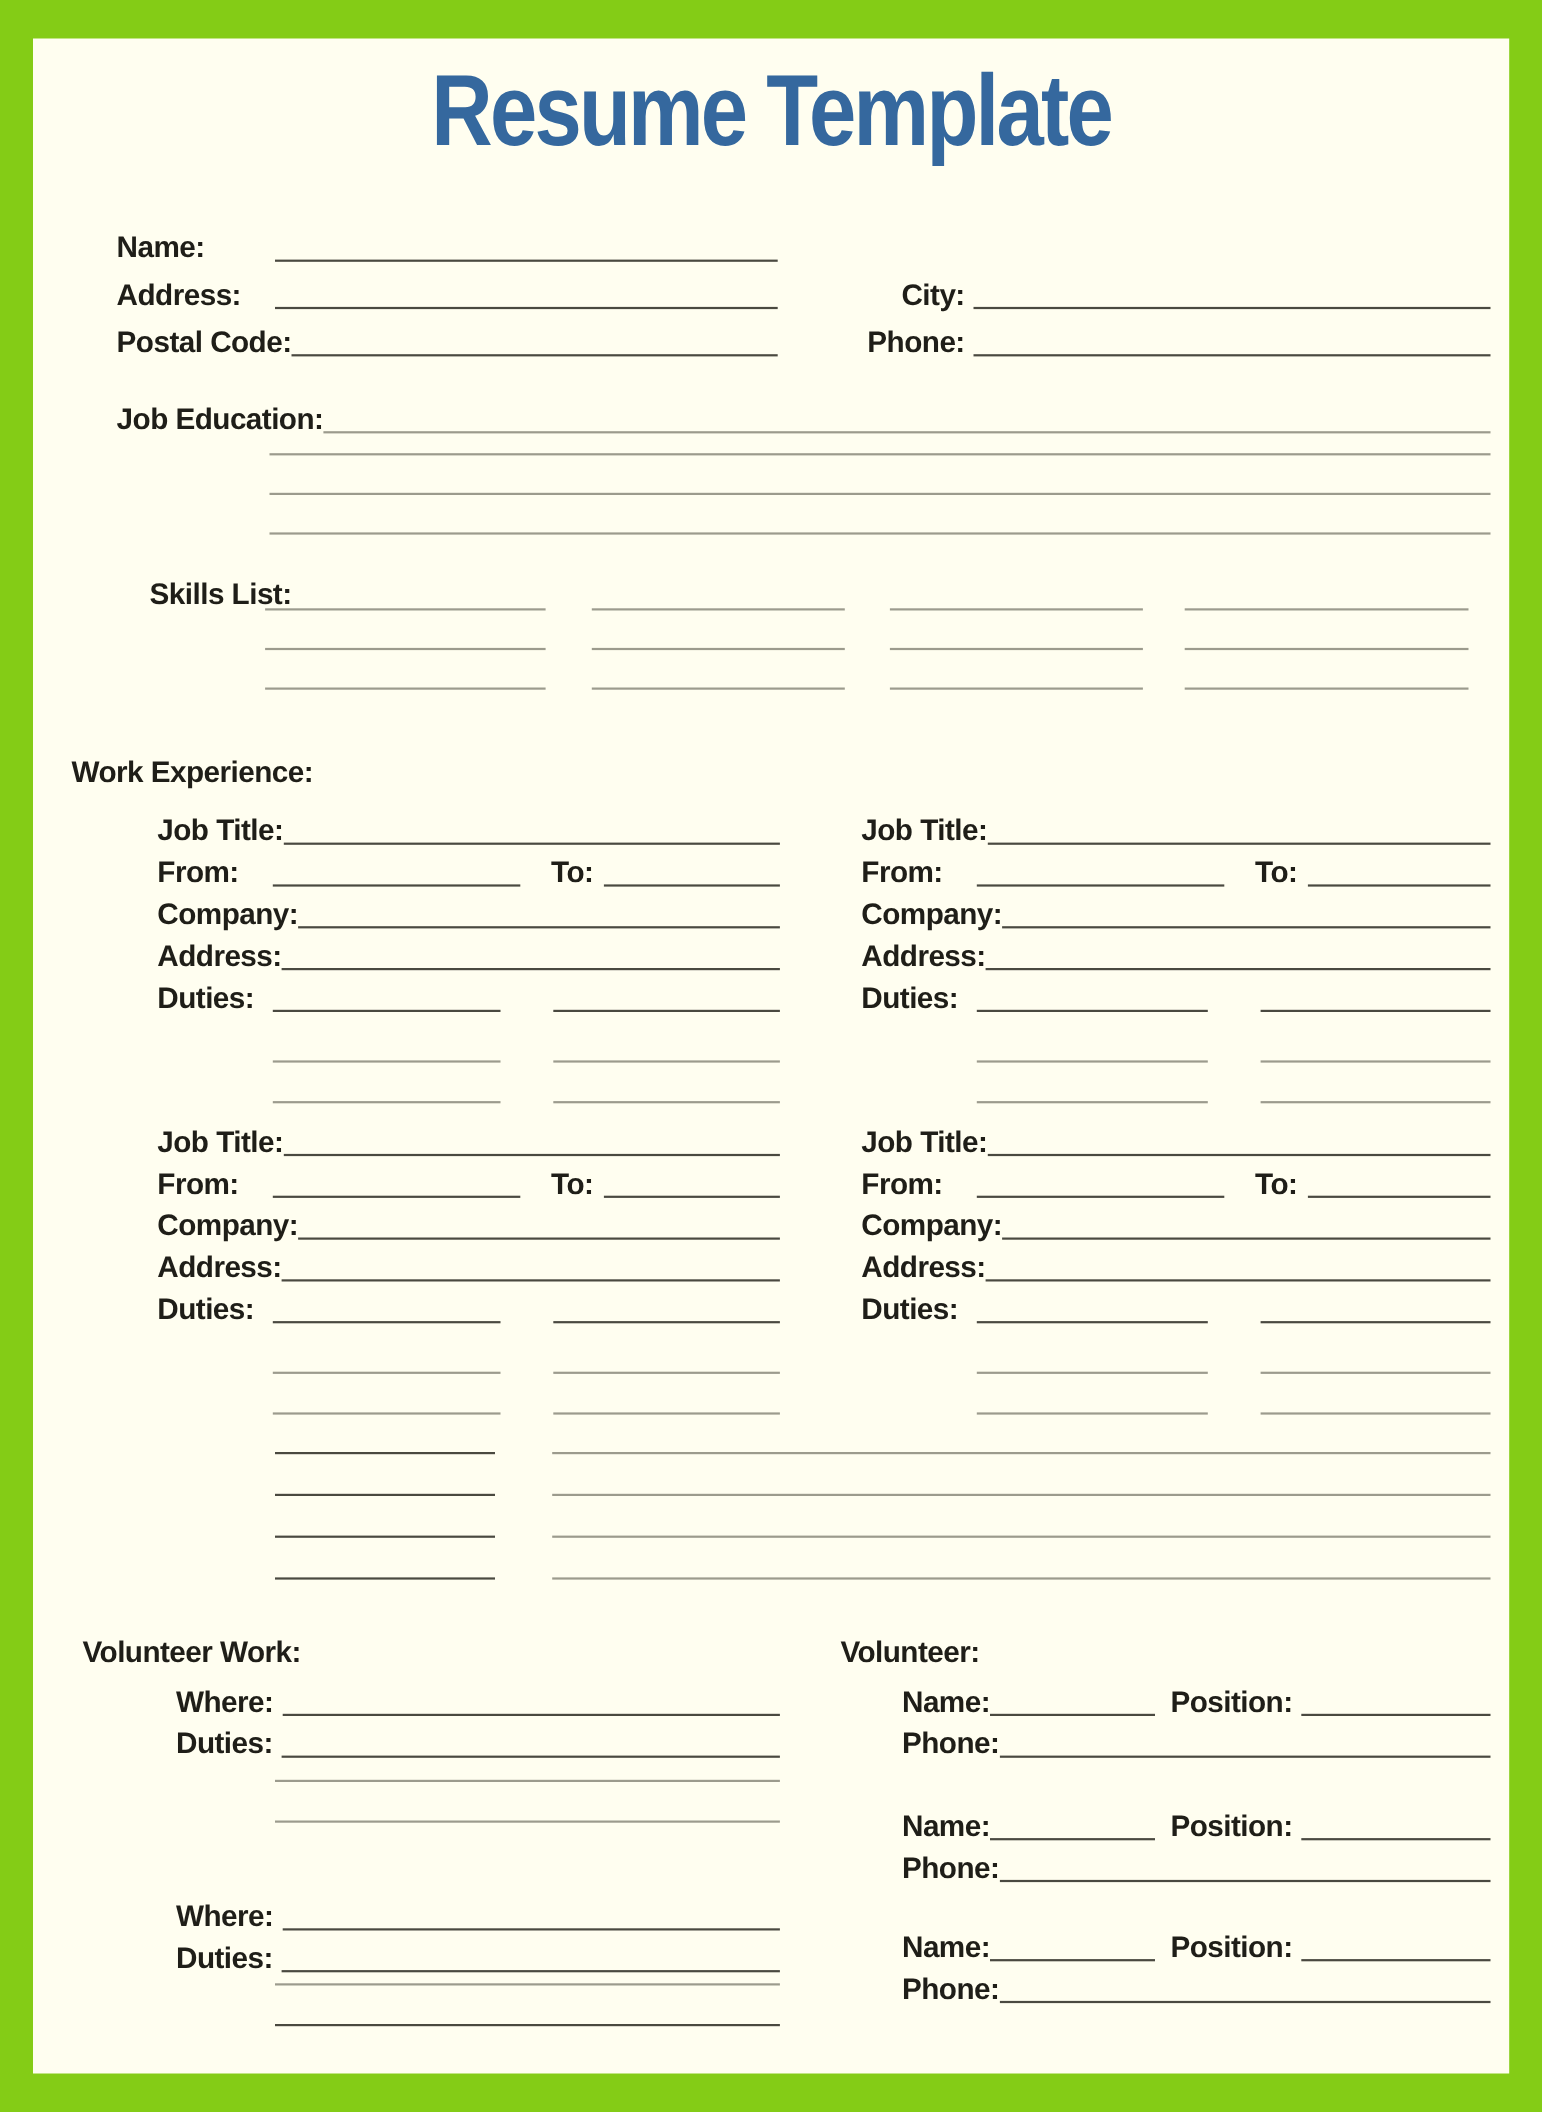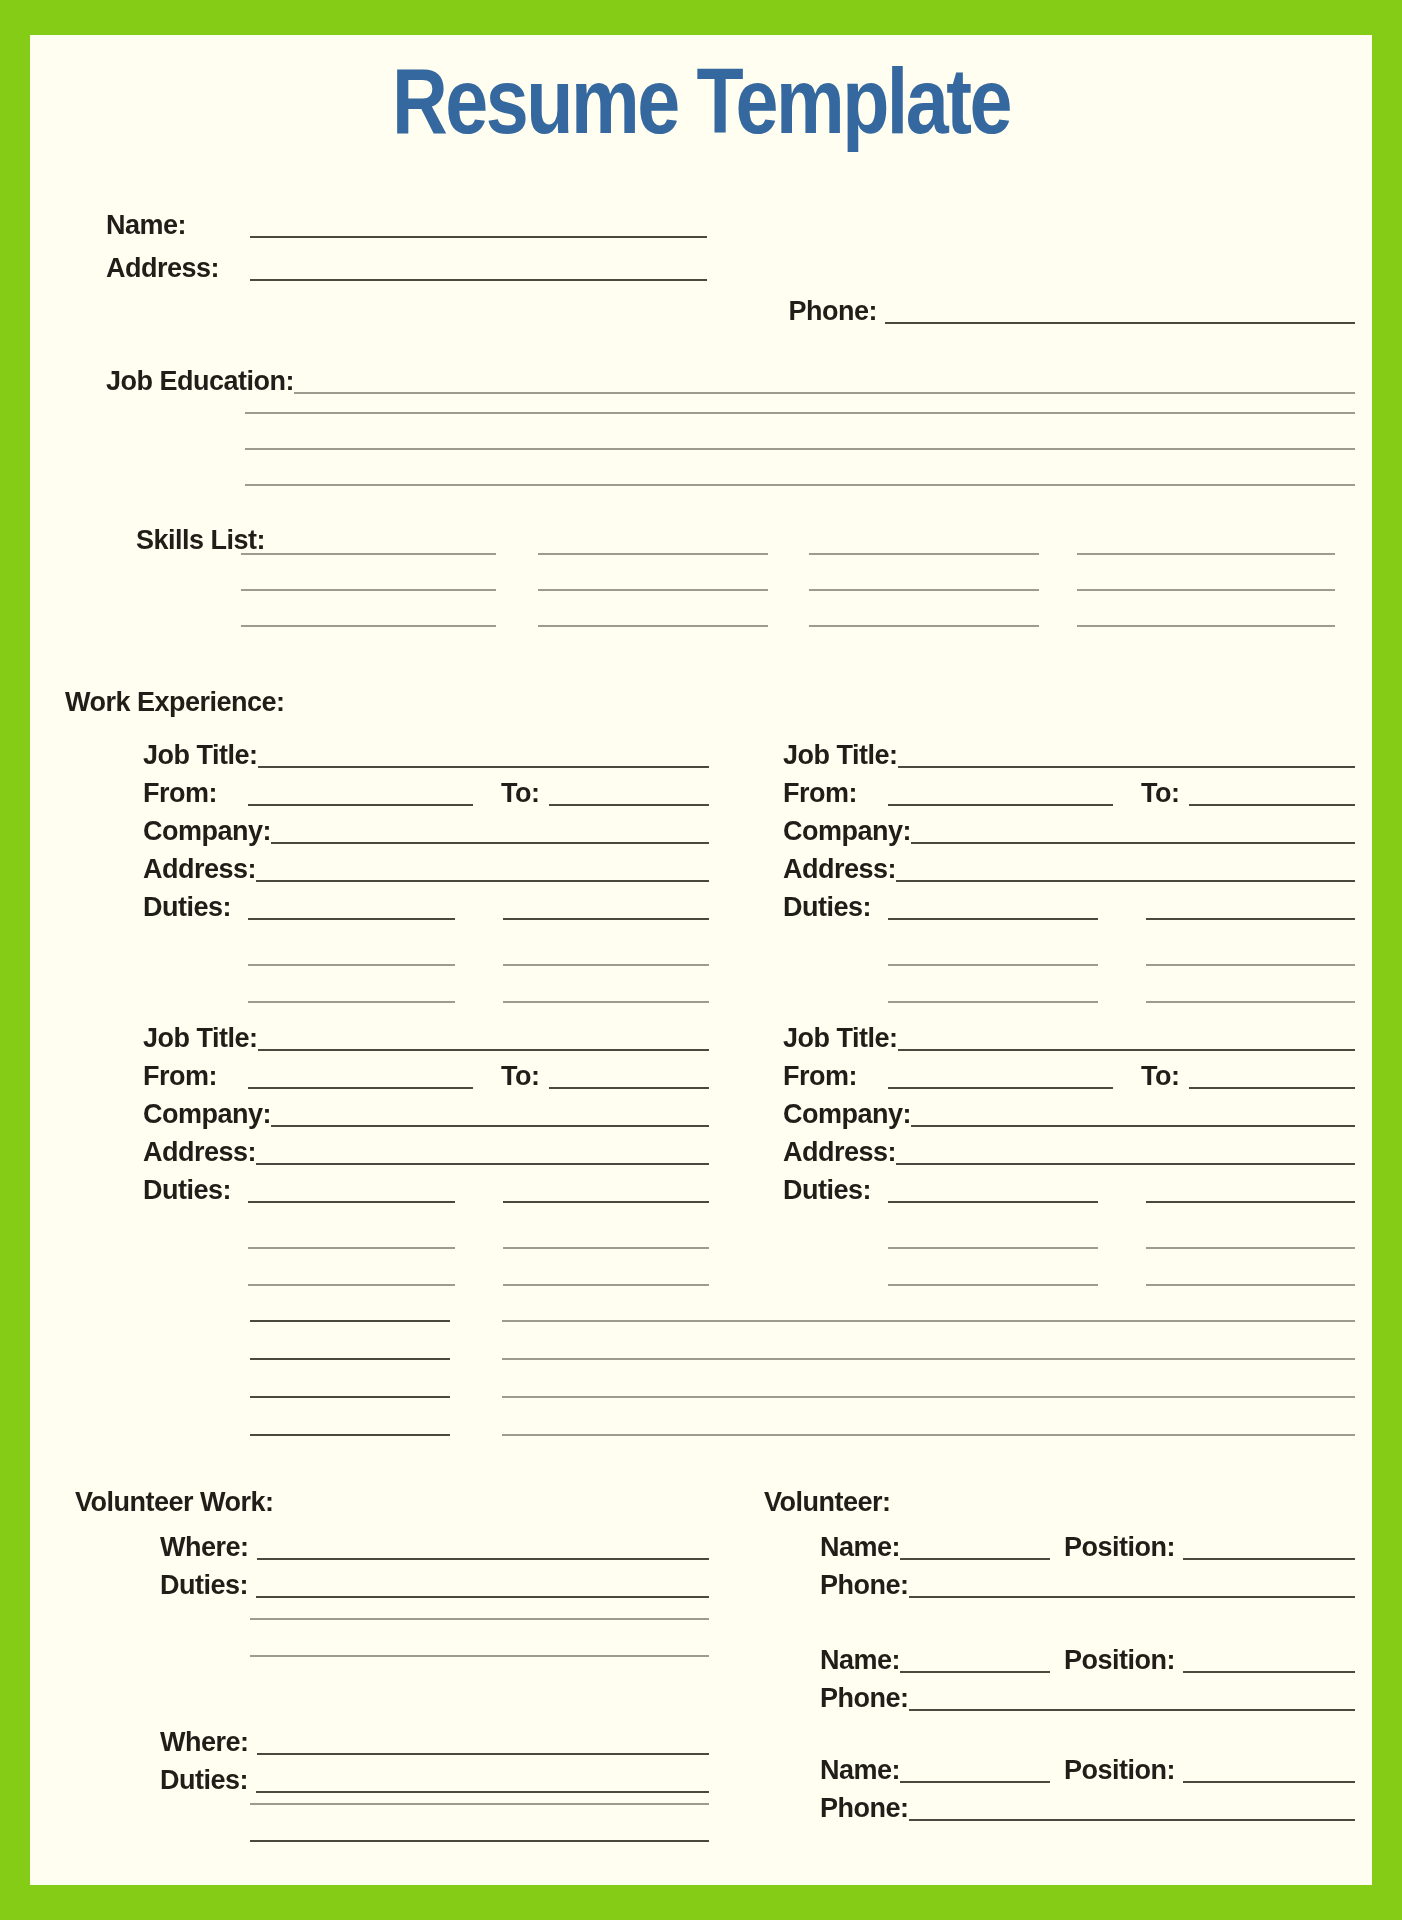--- a/index.html
+++ b/index.html
@@ -69,20 +69,28 @@
     <h1 class="title">Resume Template</h1>
 
     <div class="row" style="left:76px;top:170px;width:601px">
       <span class="lbl" style="min-width:144px">Name:</span>
       <i class="ln grow"></i>
     </div>
     <div class="row" style="left:76px;top:213px;width:601px">
       <span class="lbl" style="min-width:144px">Address:</span>
       <i class="ln grow"></i>
     </div>
+    <div class="row" style="left:76px;top:256px;width:601px">
+      <span class="lbl" style="min-width:144px">Postal Code:</span>
+      <i class="ln grow"></i>
+    </div>
+    <div class="row" style="left:735px;top:213px;width:590px">
+      <span class="lbl lbl-right" style="min-width:112px">City:</span>
+      <i class="ln grow" style="margin-left:8px"></i>
+    </div>
     <div class="row" style="left:735px;top:256px;width:590px">
       <span class="lbl lbl-right" style="min-width:112px">Phone:</span>
       <i class="ln grow" style="margin-left:8px"></i>
     </div>
 
     <div class="row" style="left:76px;top:326px;width:1249px">
       <span class="lbl">Job Education:</span>
       <i class="ln gray grow"></i>
     </div>
     <i class="absln" style="left:215px;top:377px;width:1110px"></i>

